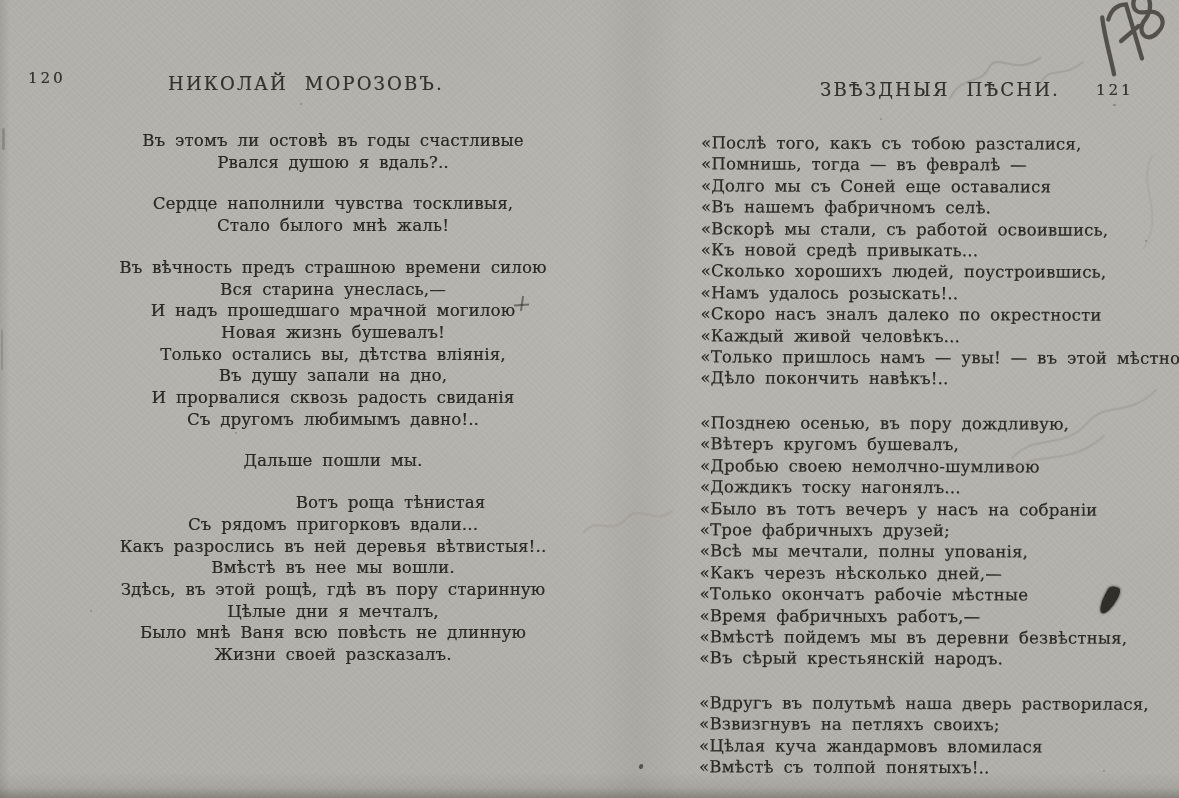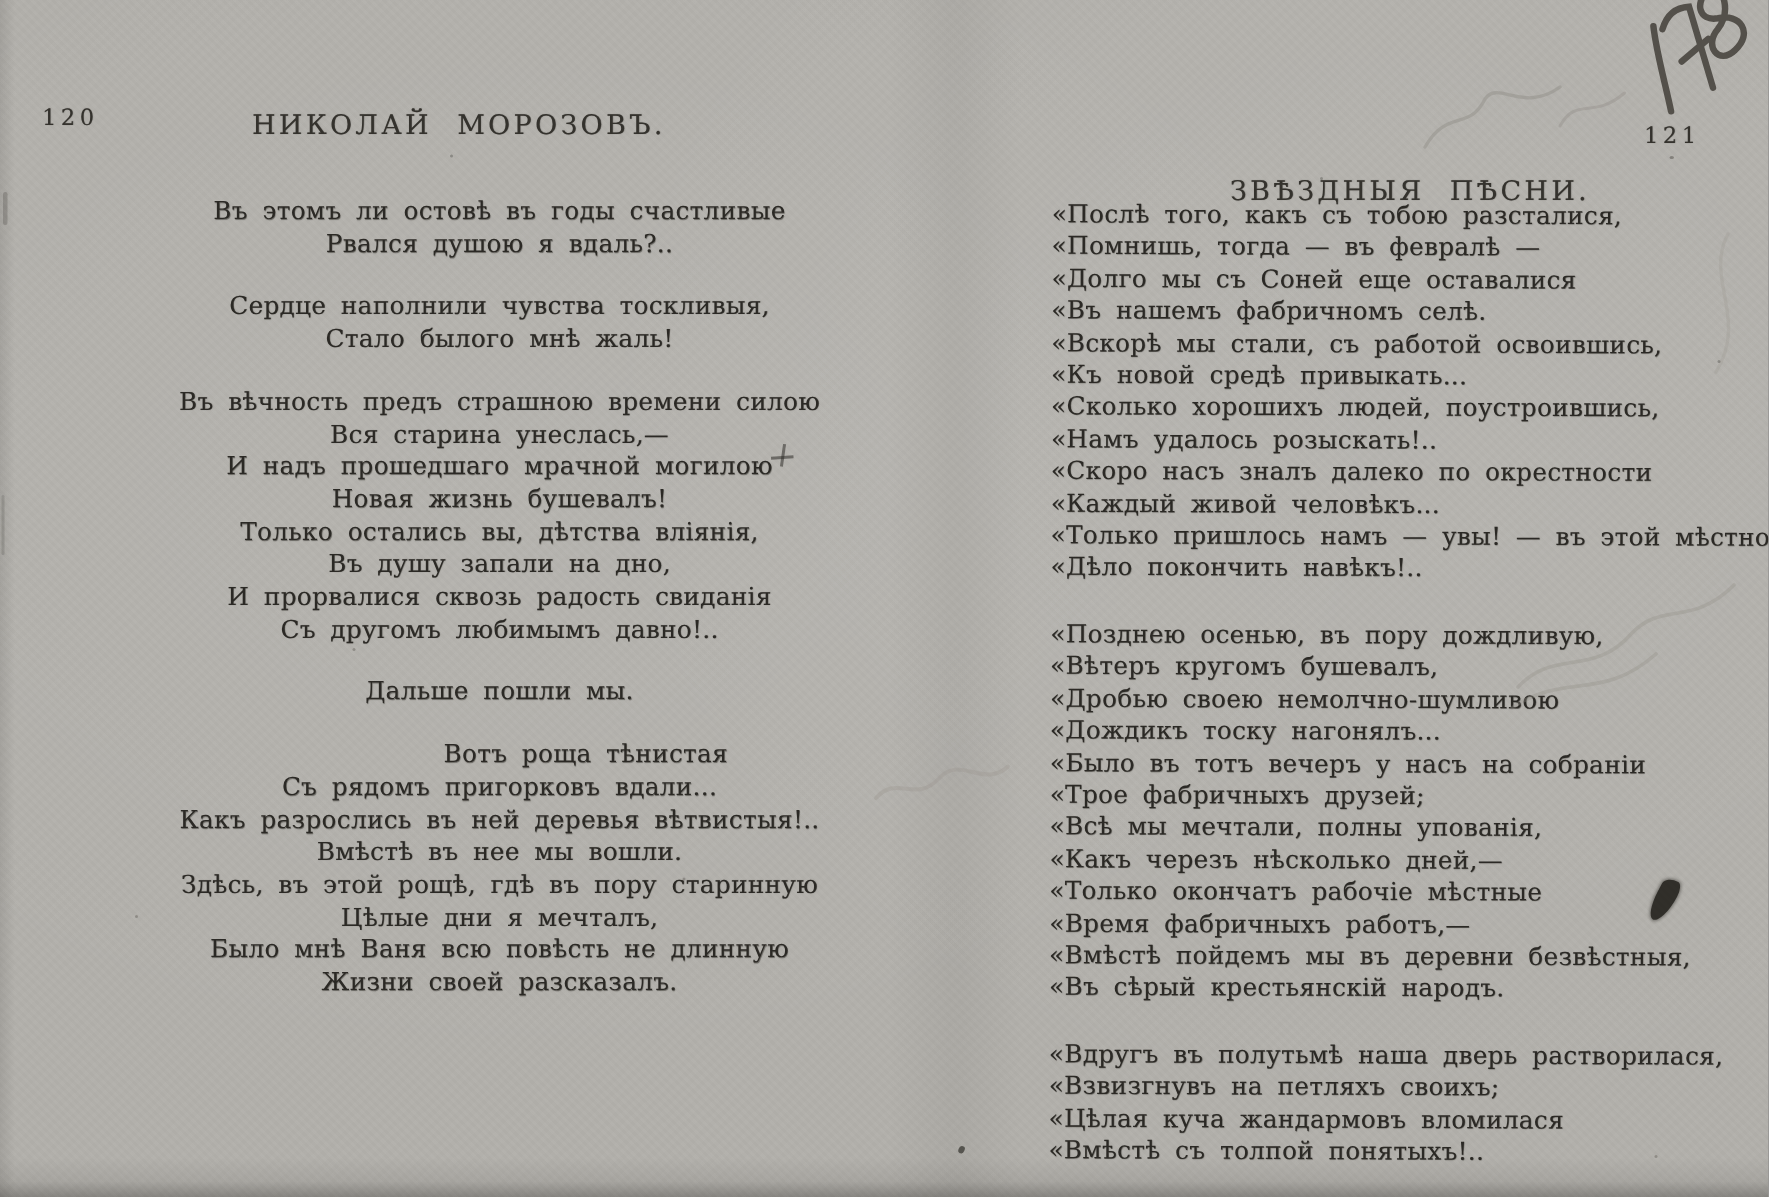--- a/index.html
+++ b/index.html
@@ -63,21 +63,21 @@
 <body>
 
 <div class="scan">
 
   <div class="gutter-shade"></div>
   <div class="left-edge-shade"></div>
 
   <span class="page-num" style="left:28px;top:69px;">120</span>
   <span class="running-head" style="left:168px;top:73px;">НИКОЛАЙ МОРОЗОВЪ.</span>
 
-  <span class="running-head" style="left:820px;top:79px;margin-top:38px;">ЗВѢЗДНЫЯ ПѢСНИ.</span>
+  <span class="running-head" style="left:820px;top:79px;">ЗВѢЗДНЫЯ ПѢСНИ.</span>
   <span class="page-num" style="left:1096px;top:81px;">121</span>
 
   <div id="poem-left" class="poem poem-left">
       <div class="stanza">
         <div class="line">Въ этомъ ли остовѣ въ годы счастливые</div>
         <div class="line">Рвался душою я вдаль?..</div>
       </div>
       <div class="stanza">
         <div class="line">Сердце наполнили чувства тоскливыя,</div>
         <div class="line">Стало былого мнѣ жаль!</div>

